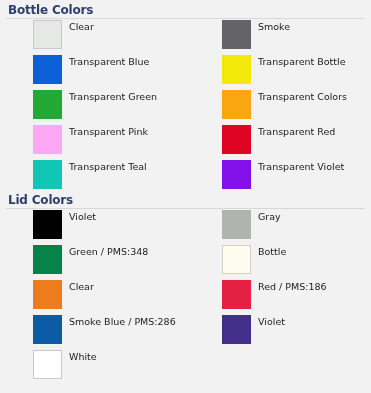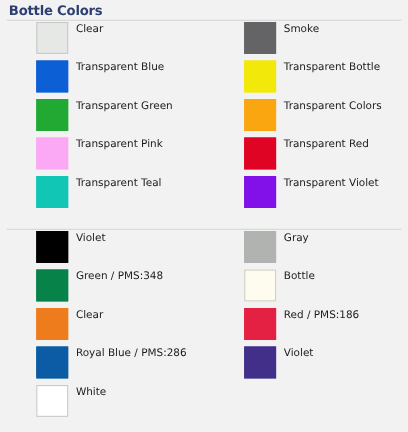--- a/index.html
+++ b/index.html
@@ -108,20 +108,21 @@
 
   <div class="swatch-row col-left" style="top:160px;">
     <div class="swatch" style="background: rgb(17, 198, 180); border-color: rgb(17, 198, 180);"></div>
     <div class="swatch-label">Transparent Teal</div>
   </div>
   <div class="swatch-row col-right" style="top:160px;">
     <div class="swatch" style="background: rgb(129, 17, 232); border-color: rgb(129, 17, 232);"></div>
     <div class="swatch-label">Transparent Violet</div>
   </div>
 
+  <div class="section-heading" style="top: 193px; color: rgb(44, 63, 112);">Lid Colors</div>
   <div class="section-rule" style="top:208px;"></div>
 
   <div class="swatch-row col-left" style="top:210px;">
     <div class="swatch" style="background: rgb(0, 0, 0); border-color: rgb(0, 0, 0);"></div>
     <div class="swatch-label">Violet</div>
   </div>
   <div class="swatch-row col-right" style="top:210px;">
     <div class="swatch" style="background: rgb(176, 179, 176); border-color: rgb(176, 179, 176);"></div>
     <div class="swatch-label">Gray</div>
   </div>
@@ -139,21 +140,21 @@
     <div class="swatch" style="background: rgb(239, 124, 28); border-color: rgb(239, 124, 28);"></div>
     <div class="swatch-label">Clear</div>
   </div>
   <div class="swatch-row col-right" style="top:280px;">
     <div class="swatch" style="background: rgb(228, 33, 67); border-color: rgb(228, 33, 67);"></div>
     <div class="swatch-label">Red / PMS:186</div>
   </div>
 
   <div class="swatch-row col-left" style="top:315px;">
     <div class="swatch" style="background: rgb(11, 92, 164); border-color: rgb(11, 92, 164);"></div>
-    <div class="swatch-label">Royal Blue / PMS:286</div>
+    <div class="swatch-label">Smoke Blue / PMS:286</div>
   </div>
   <div class="swatch-row col-right" style="top:315px;">
     <div class="swatch" style="background: rgb(66, 47, 138); border-color: rgb(66, 47, 138);"></div>
     <div class="swatch-label">Violet</div>
   </div>
 
   <div class="swatch-row col-left" style="top:350px;">
     <div class="swatch" style="background: rgb(255, 255, 255); border-color: rgb(201, 201, 201);"></div>
     <div class="swatch-label">White</div>
   </div>

